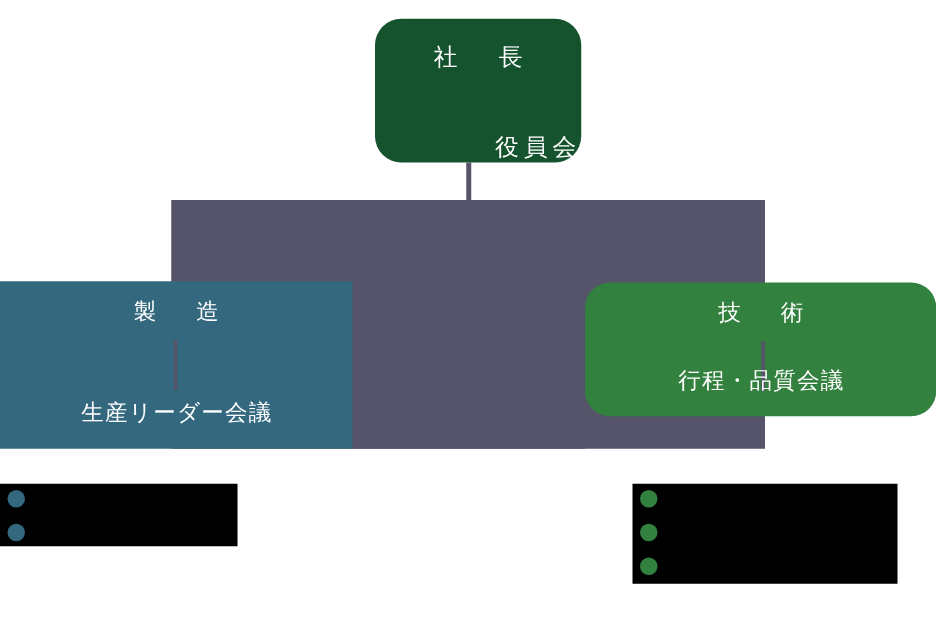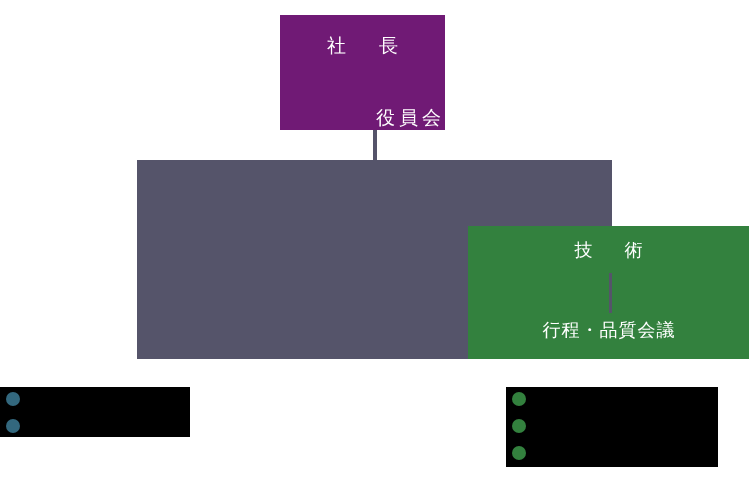--- a/index.html
+++ b/index.html
@@ -25,25 +25,26 @@
 
   
   .box {
     position: absolute;
     box-sizing: border-box;
     color: #ffffff;
   }
 
   
   .node-top {
-    left: 280px;
+    left: 300px;
     top: 15px;
     width: 165px;
     height: 115px;
-    background: #701a75;
+    background: #14532d;
+    border-radius: 21px;
   }
   .node-top .title {
     position: absolute;
     left: 0;
     top: 18px;
     width: 100%;
     text-align: center;
     font-size: 19px;
     letter-spacing: 7px;
     text-indent: 7px;
@@ -95,22 +96,23 @@
     top: 225px;
     width: 282px;
     height: 134px;
     background: #33687e;
   }
   
   .node-right {
     left: 468px;
     top: 226px;
     width: 281px;
-    height: 133px;
+    height: 107px;
     background: #33813e;
+    border-radius: 20px;
   }
 
   .dept-title {
     position: absolute;
     left: 0;
     top: 12px;
     width: 100%;
     text-align: center;
     font-size: 18px;
     letter-spacing: 7px;
@@ -191,20 +193,25 @@
   </div>
 
   <div class="connector-vertical"></div>
 
   <div class="box mid-bar">
     <span></span>
   </div>
 
   <div class="box center-column"></div>
 
+  <div class="box node-left">
+    <div class="dept-title">製　造</div>
+    <div class="dept-divider"></div>
+    <div class="dept-sub">生産リーダー会議</div>
+  </div>
 
   <div class="box node-right">
     <div class="dept-title">技　術</div>
     <div class="dept-divider"></div>
     <div class="dept-sub">行程・品質会議</div>
   </div>
 
   <div class="note-panel note-left">
     <div class="note-row">
       <span class="bullet bullet-teal"></span>

